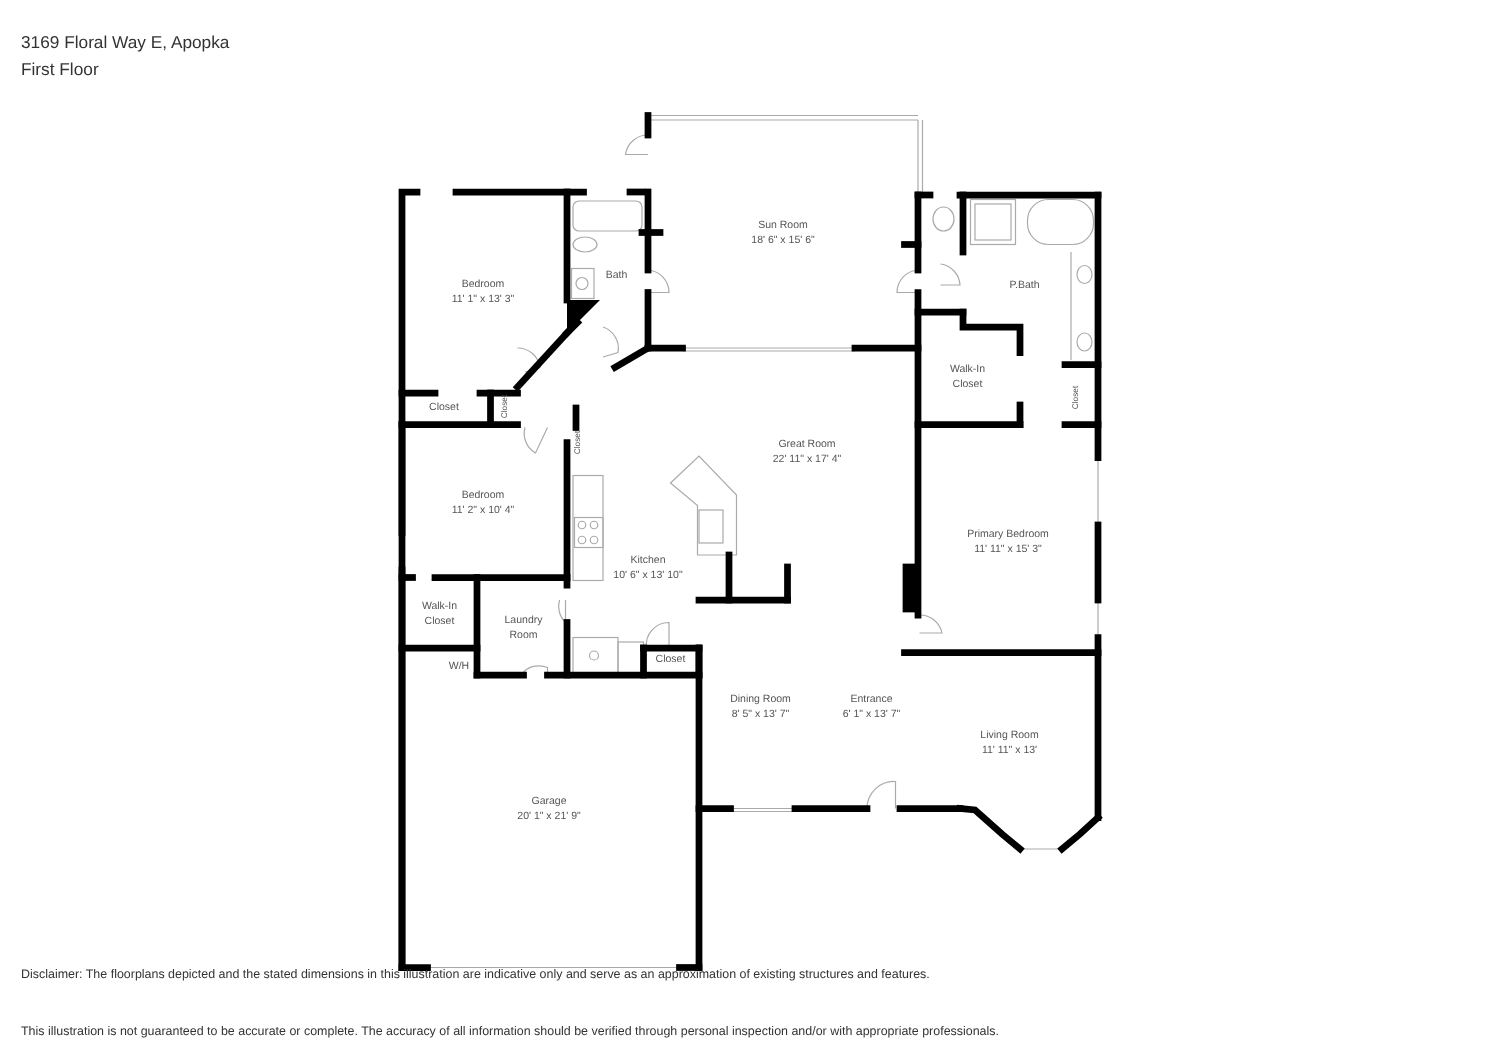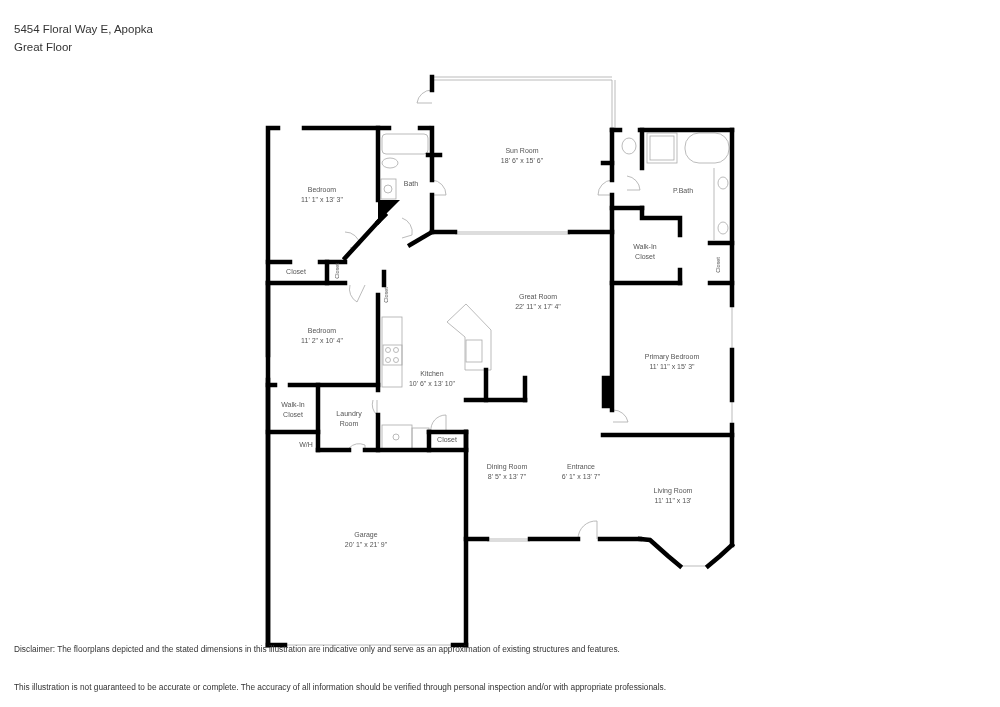--- a/index.html
+++ b/index.html
@@ -8,22 +8,22 @@
   .plan { position:absolute; left:0; top:0; width:1000px; height:707px; }
   .room-label { position:absolute; font-size:7px; line-height:10px; color:#555; text-align:center; white-space:nowrap; transform:translateX(-50%); }
   .small-label { position:absolute; font-size:7px; color:#555; white-space:nowrap; }
   .rot { transform:rotate(-90deg); transform-origin:center; font-size:5.5px; }
   .disclaimer { position:absolute; left:14px; font-size:8.3px; color:#333; white-space:nowrap; }
 </style>
 </head>
 <body>
 
 <div class="header">
-  <div>5454 Floral Way E, Apopka</div>
-  <div>Great Floor</div>
+  <div>3169 Floral Way E, Apopka</div>
+  <div>First Floor</div>
 </div>
 
 <svg class="plan" viewBox="0 0 1000 707" xmlns="http://www.w3.org/2000/svg">
   <g stroke="#aaa" stroke-width="0.8" fill="none">
 
     <line x1="432" y1="77" x2="612" y2="77"></line>
     <line x1="432" y1="80" x2="612" y2="80"></line>
     <line x1="612" y1="80" x2="612" y2="130"></line>
     <line x1="615" y1="80" x2="615" y2="130"></line>
 

